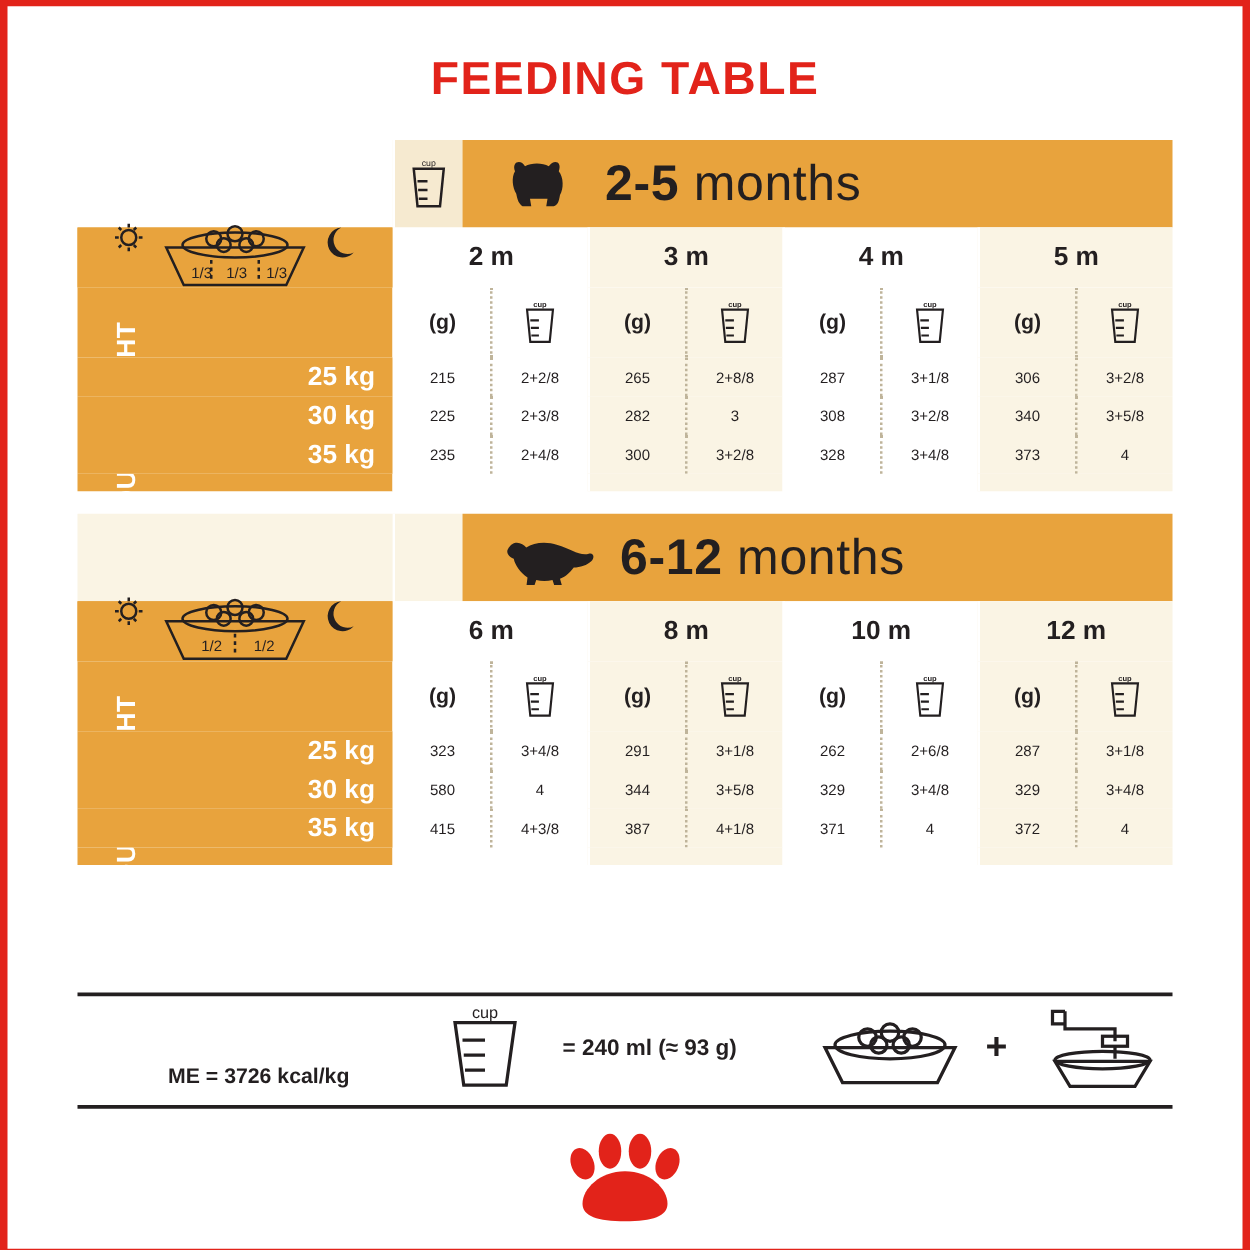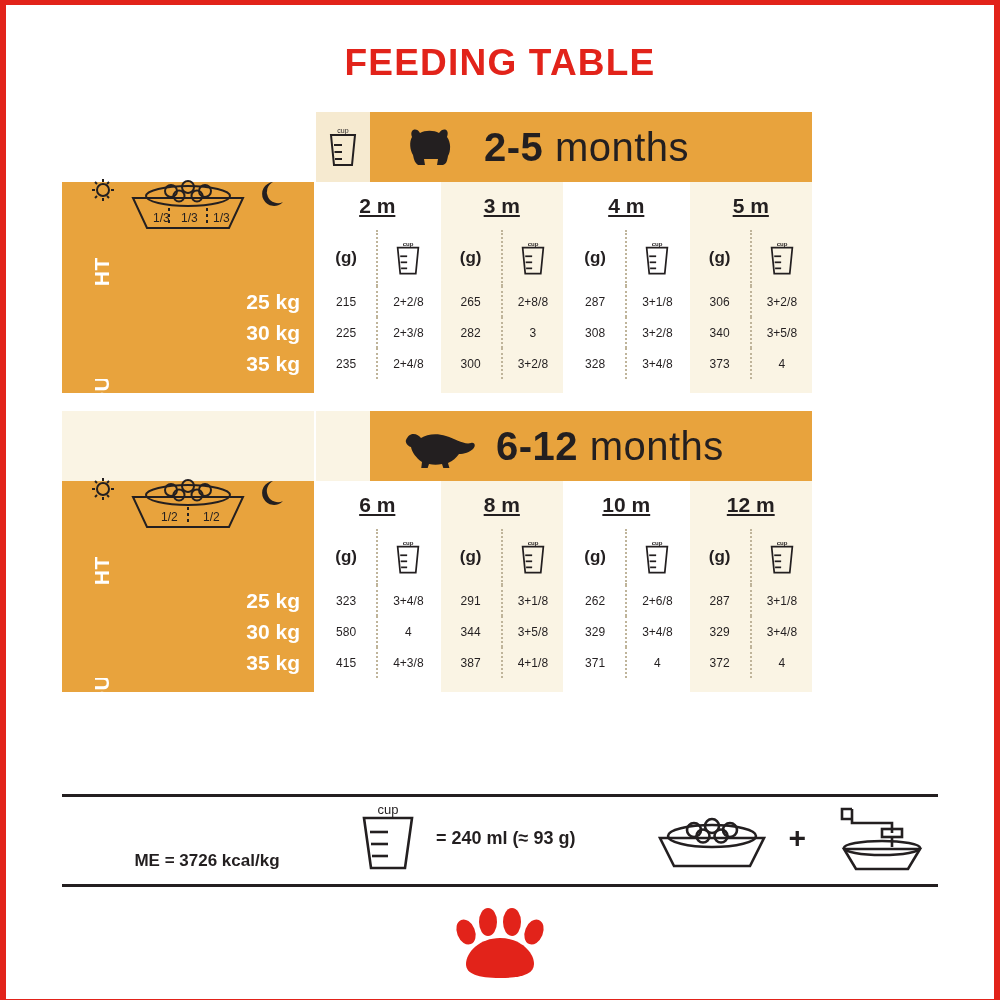--- a/index.html
+++ b/index.html
@@ -48,21 +48,21 @@
   
   .table-wrap {
     position: absolute;
     left: 62px;
     top: 108px;
     width: 876px;
   }
 
   .band {
     position: relative;
-    width: 750px;
+    width: 876px;
   }
 
   
   .hdr {
     height: 70px;
     display: flex;
   }
   .hdr-left {
     width: 252px;
     background: #ffffff;
@@ -94,21 +94,20 @@
     color: #231f20;
     letter-spacing: .5px;
   }
   .hdr-title .stage .thin { font-weight: normal; }
 
   
   .months {
     display: flex;
     height: 48px;
     background: #ffffff;
-    text-decoration: underline;
   }
   .months .lead {
     width: 252px;
     background: #e8a33d;
   }
   .months .mcell {
     flex: 1;
     border-left: 2px solid #ffffff;
     display: flex;
     align-items: center;
@@ -233,21 +232,21 @@
   .footer .me {
     font-size: 17px;
     font-weight: bold;
     width: 290px;
     text-align: center;
     margin-top: 45px;
   }
   .footer .eq {
     font-size: 18px;
     font-weight: bold;
-    margin-left: 10px;
+    margin-left: 24px;
   }
   .rule {
     position: absolute;
     left: 62px;
     top: 880px;
     width: 876px;
     height: 3px;
     background: #231f20;
   }
   .rule-top {

